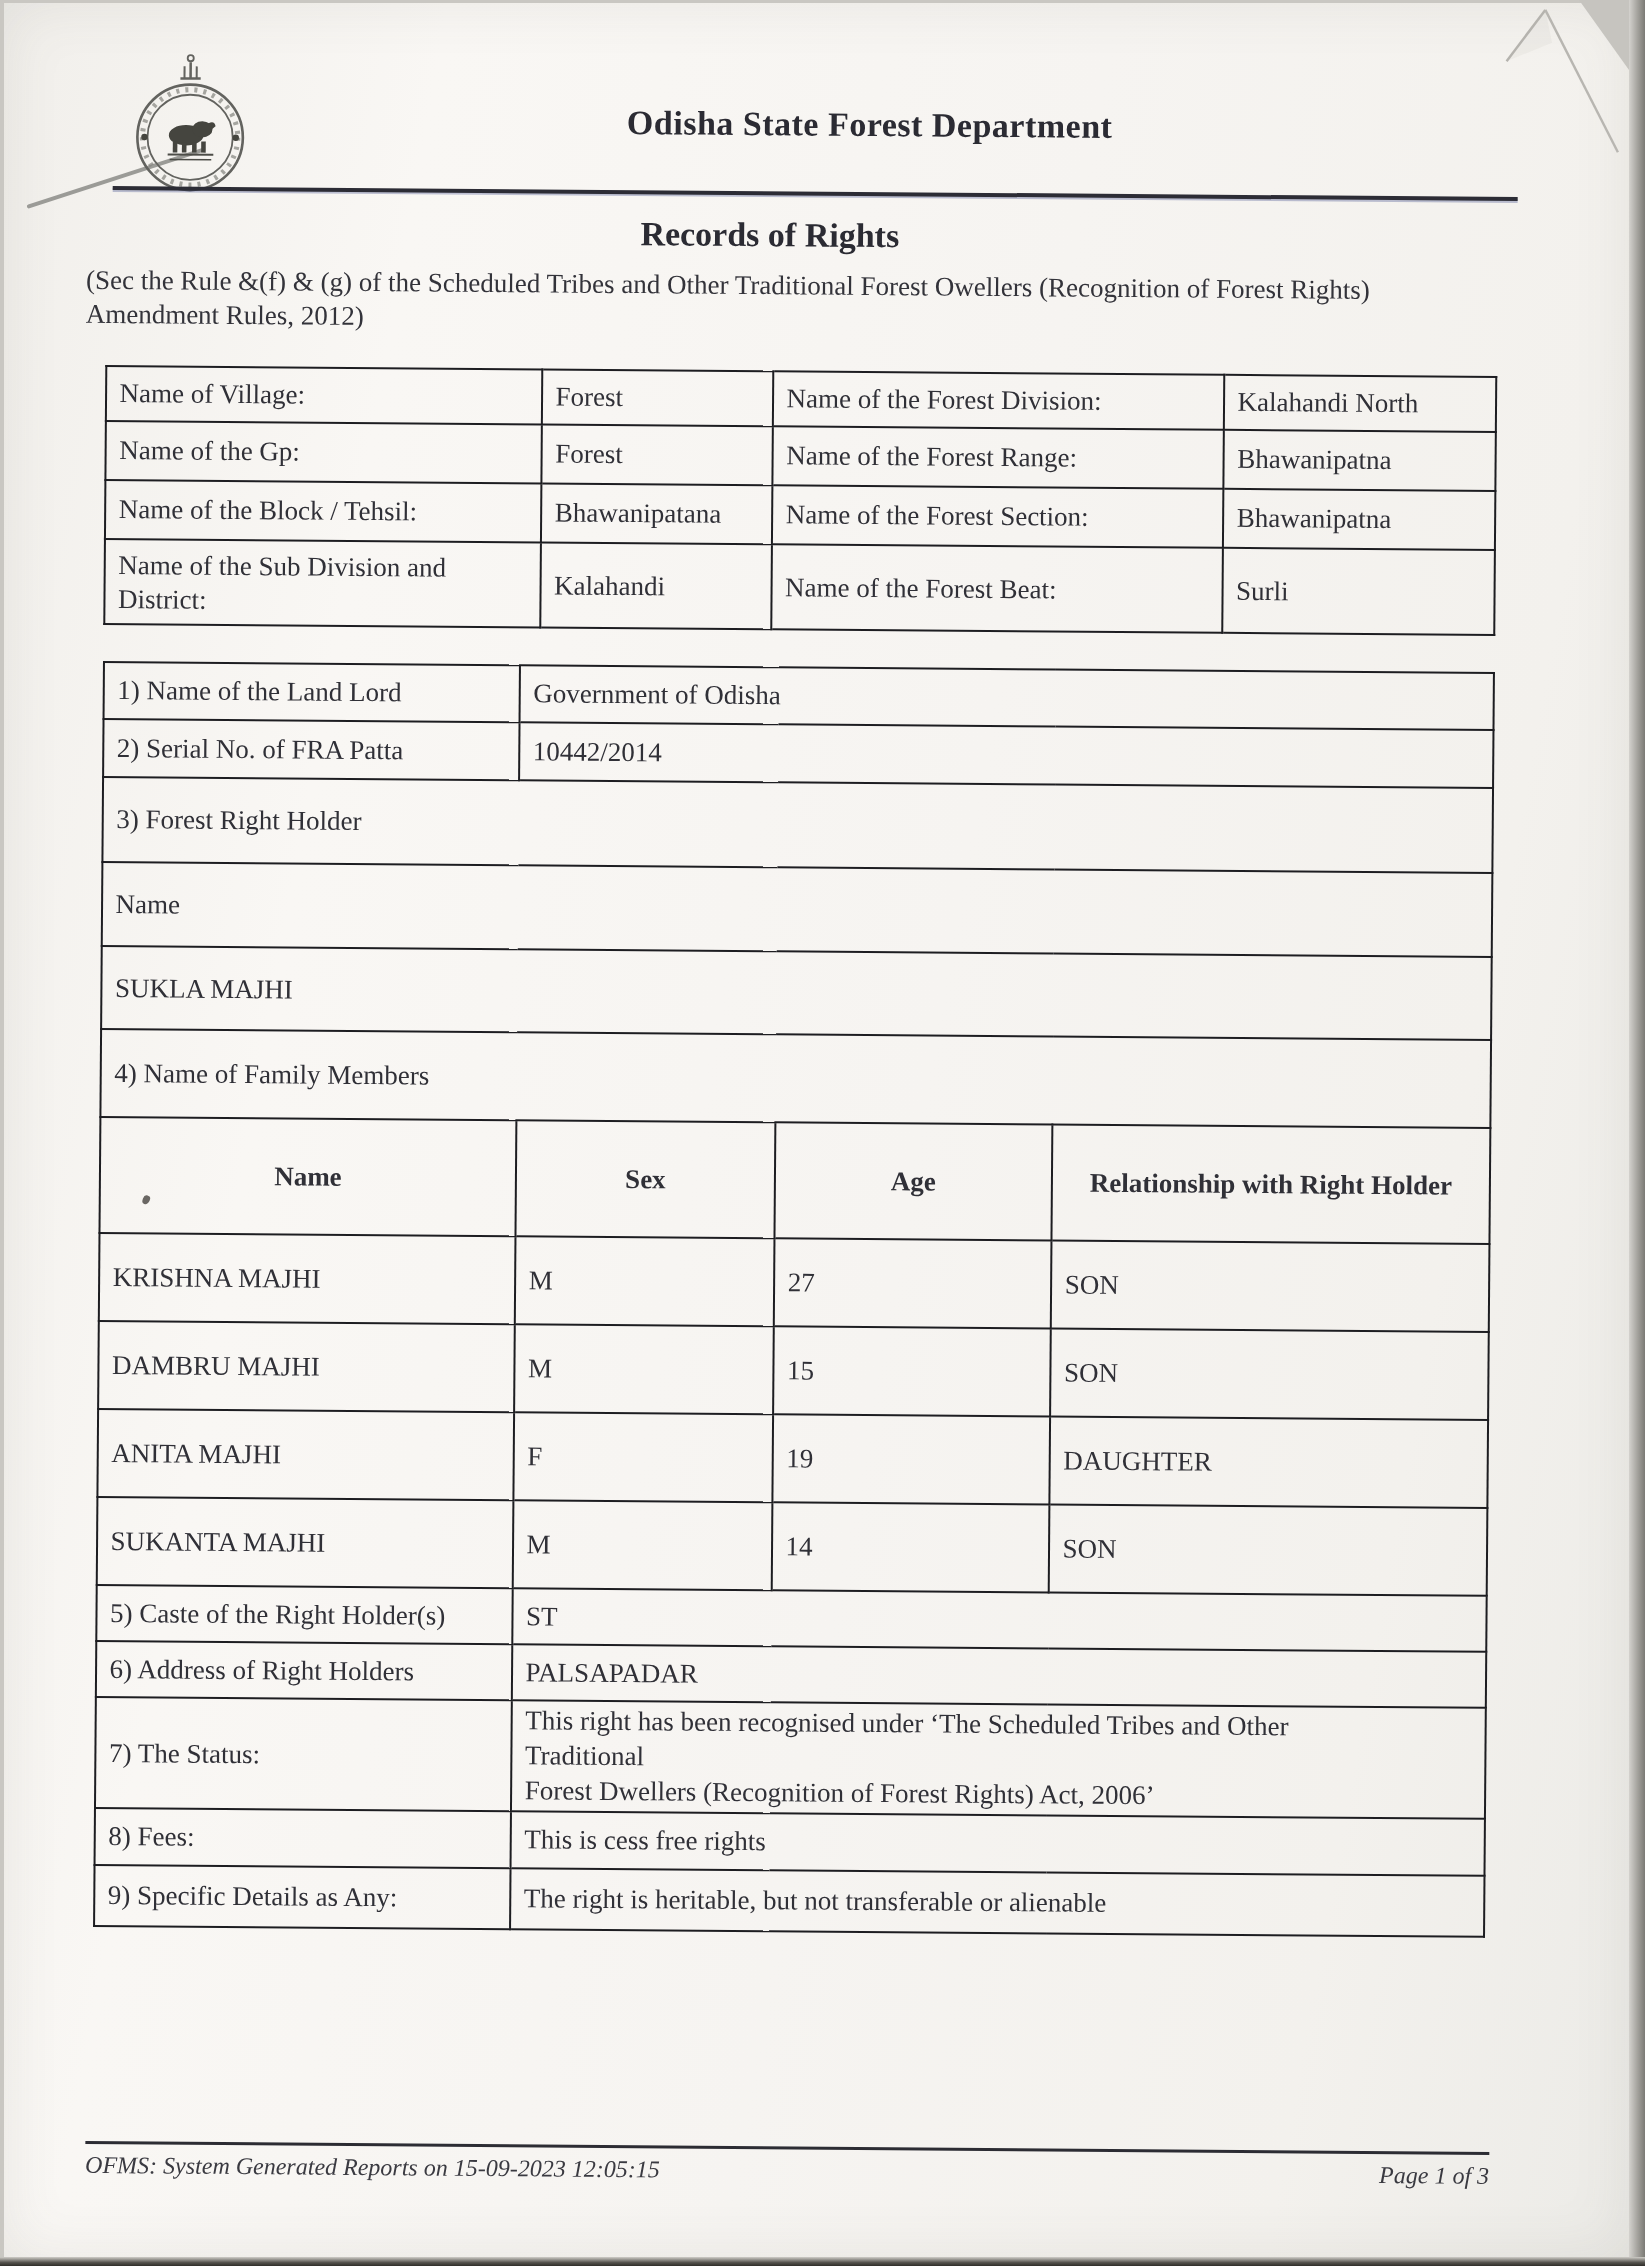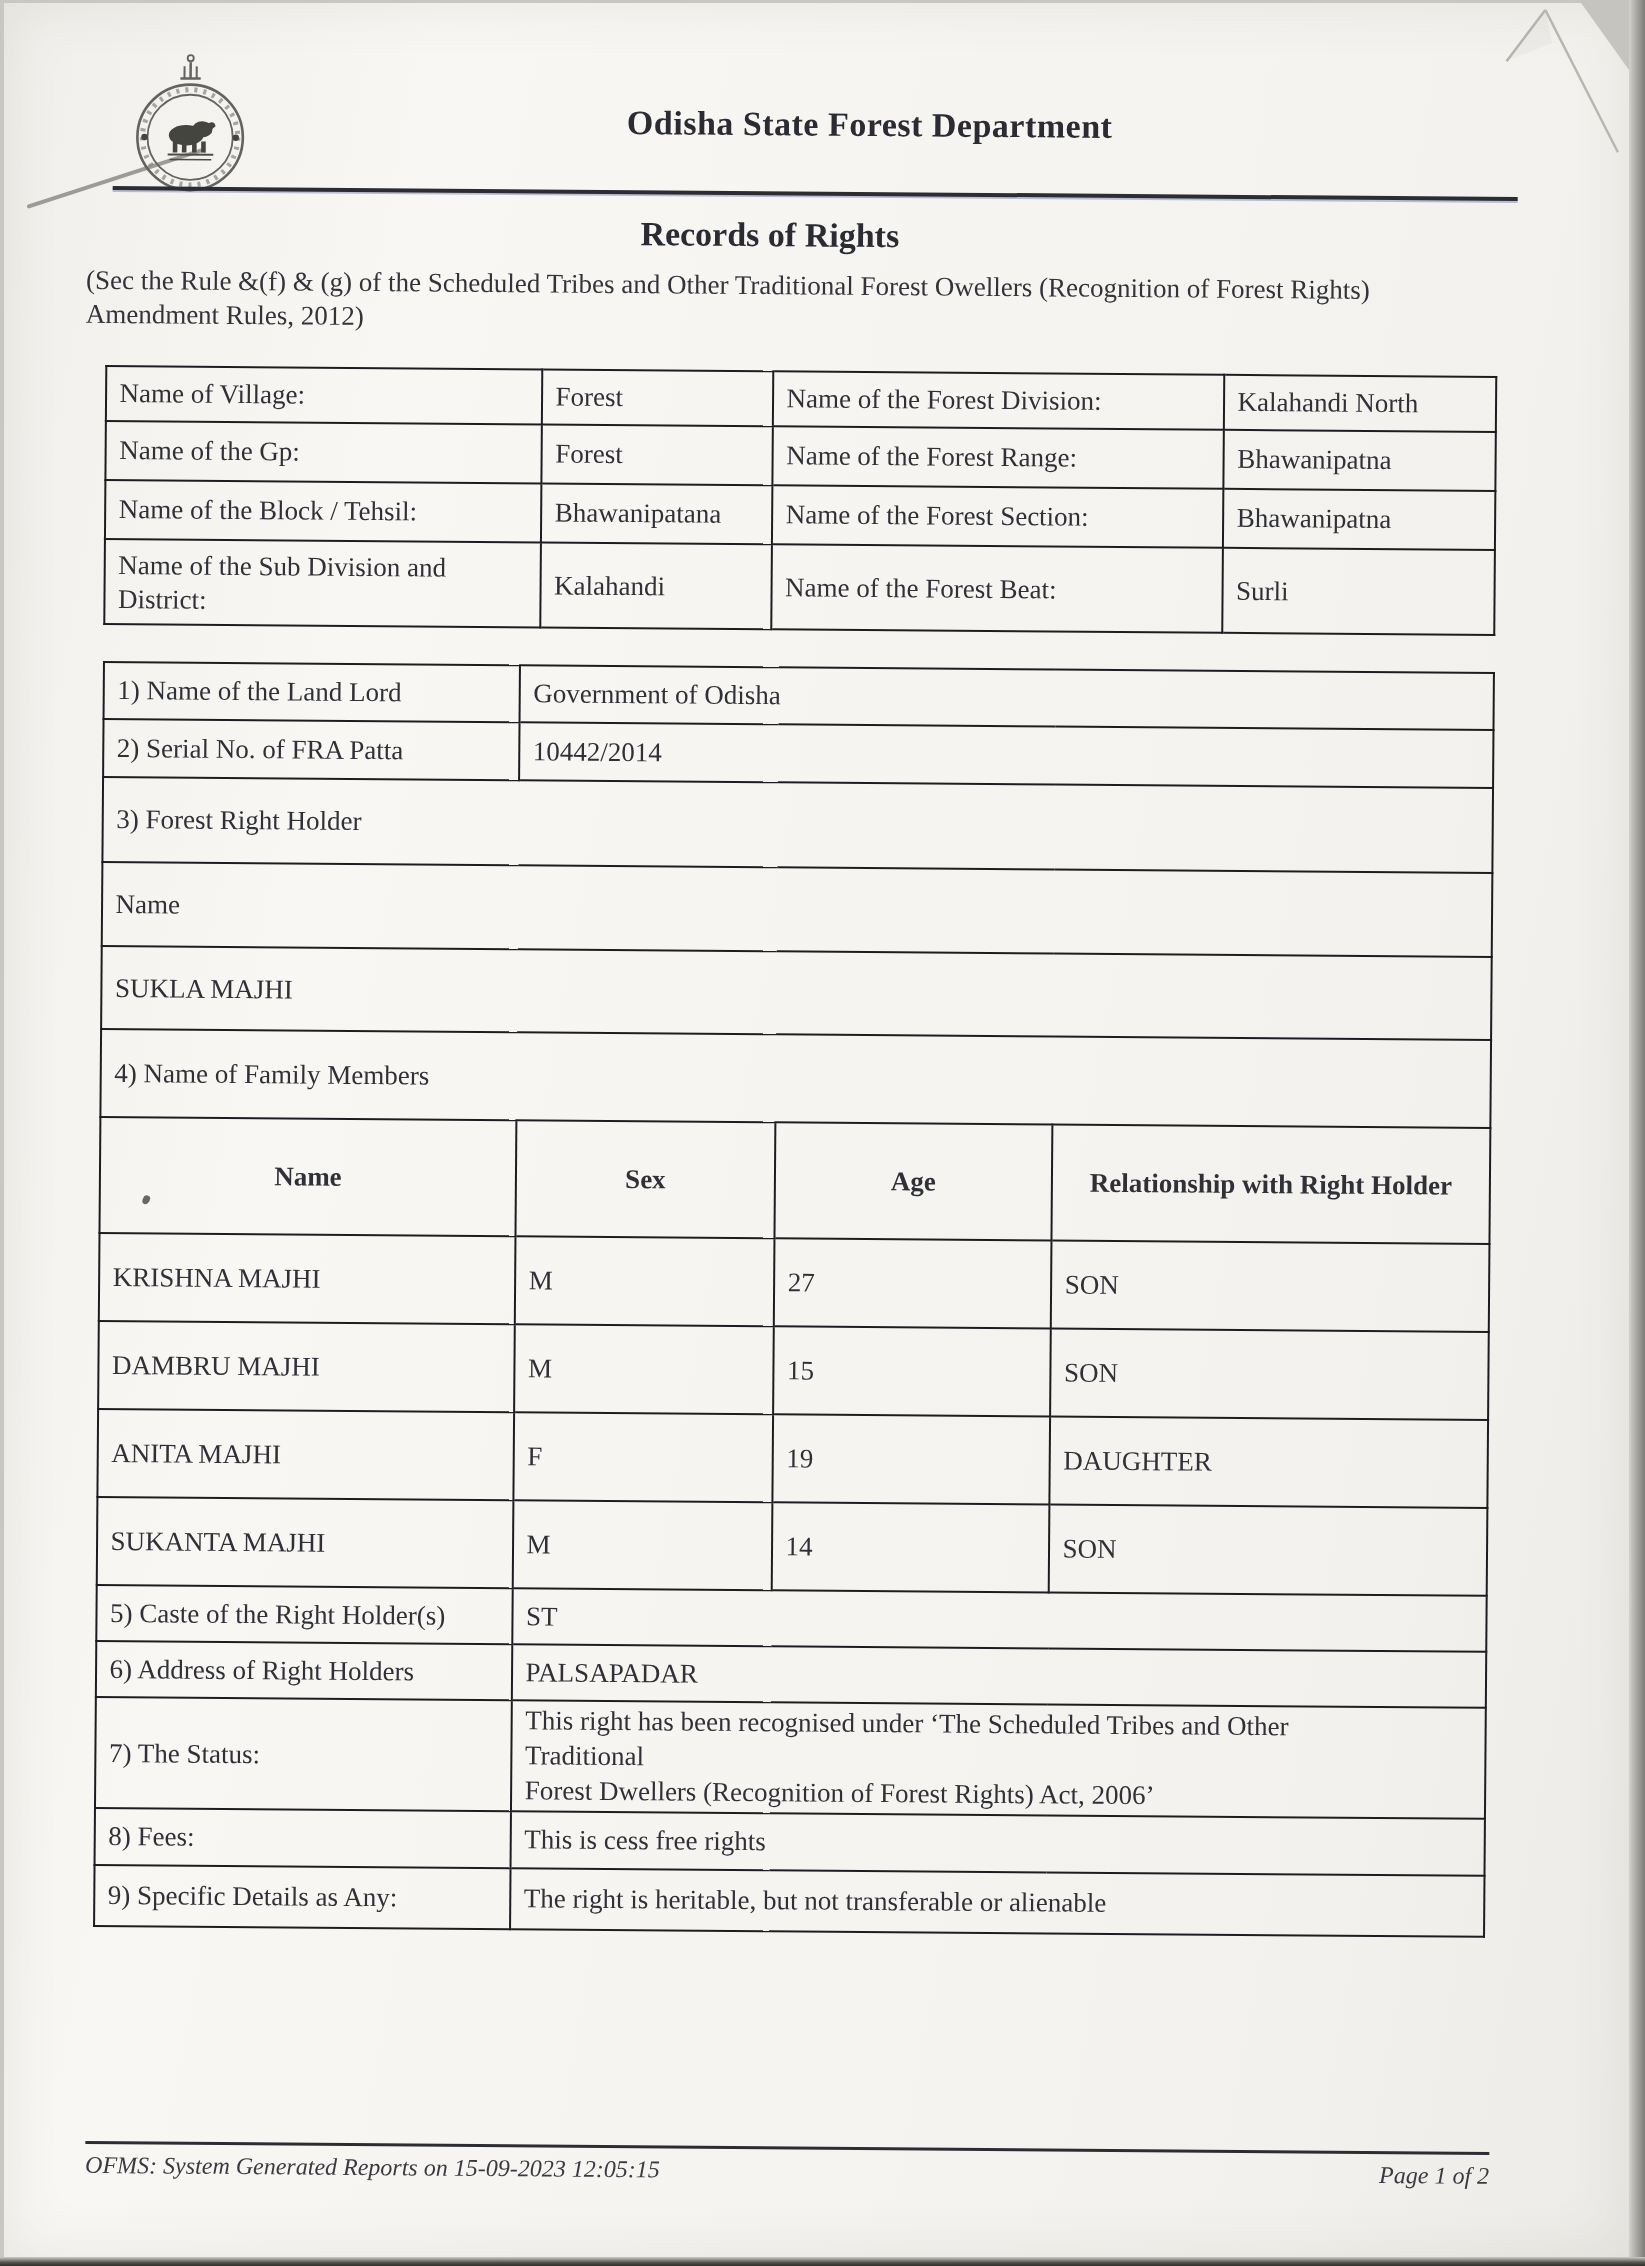--- a/index.html
+++ b/index.html
@@ -249,21 +249,21 @@
           <td>9) Specific Details as Any:</td>
           <td colspan="3">The right is heritable, but not transferable or alienable</td>
         </tr>
       </tbody>
     </table>
 
     <div class="speck"></div>
 
     <div class="footer">
       <span>OFMS: System Generated Reports on 15-09-2023 12:05:15</span>
-      <span>Page 1 of 2</span>
+      <span>Page 1 of 3</span>
     </div>
 
   </div>
 
   <div class="edge-right"></div>
   <div class="edge-bottom"></div>
 </div>
 
 
 </body></html>

